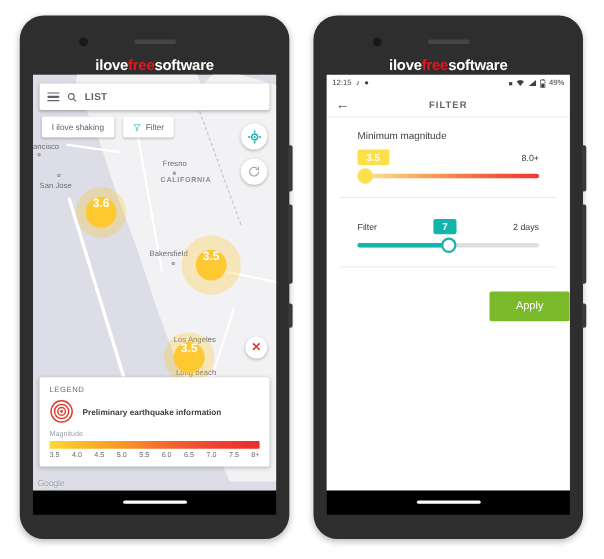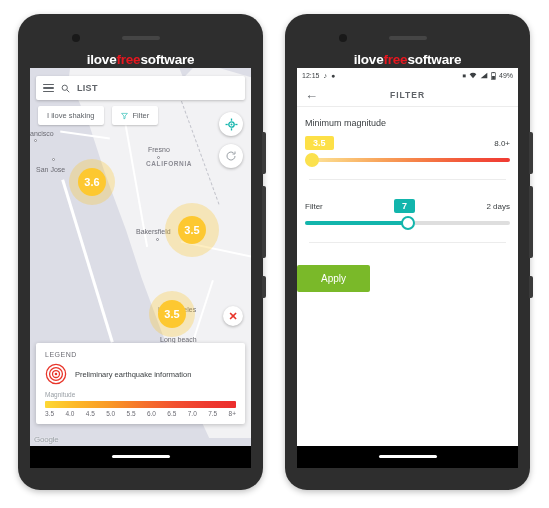--- a/index.html
+++ b/index.html
@@ -91,22 +91,22 @@
     position: absolute; width: 3px; height: 3px; border-radius: 50%;
     border: 1px solid #8a8a92; background: #fff;
   }
   .statelbl {
     position: absolute; font-size: 6.5px; color: #8d8d95;
     letter-spacing: .6px; font-weight: bold;
   }
 
   .quake {
     position: absolute; border-radius: 50%;
-    display: flex; align-items: center; justify-content: center;
-    color: #fff; font-weight: bold;
+    display: flex; justify-content: center;
+    color: #fff; font-weight: bold; margin-top: 11px;
   }
   .quake .halo {
     position: absolute; inset: -9px; border-radius: 50%;
     background: rgba(253,200,48,.30);
   }
   .quake .core {
     position: absolute; inset: 0; border-radius: 50%;
     background: #fdc830;
   }
   .quake span { position: relative; z-index: 2; }
@@ -147,21 +147,21 @@
     font-size: 11px; color: #e8352a; font-weight: bold; line-height: 1;
   }
 
   .legend {
     position: absolute; left: 6px; right: 6px; bottom: 22px;
     background: #fff; border-radius: 2px; padding: 8px 9px 7px;
     box-shadow: 0 1px 4px rgba(0,0,0,.22);
   }
   .legend .lt { font-size: 7px; color: #6b6b73; letter-spacing: .5px; }
   .legend .row { display: flex; align-items: center; gap: 8px; margin-top: 5px; }
-  .legend .row .txt { font-size: 7.5px; color: #3c4043; }
+  .legend .row .txt { font-size: 7.5px; color: #3c4043; font-weight: bold; }
   .legend .mg { font-size: 6.5px; color: #9aa0a6; margin-top: 6px; }
   .gradbar {
     height: 7px; margin-top: 3px; border-radius: 1px;
     background: linear-gradient(90deg,#fdd835 0%,#fdb827 16%,#f99826 34%,
                  #f5702c 52%,#f25130 68%,#ee3b2f 84%,#ec2d2d 100%);
   }
   .ticks { display: flex; justify-content: space-between; margin-top: 2px; }
   .ticks span { font-size: 6.5px; color: #6b6b73; }
 
   .gwm {
@@ -182,21 +182,21 @@
   .apphdr {
     height: 24px; display: flex; align-items: center; padding: 0 8px;
     border-bottom: 1px solid #ececec; position: relative;
   }
   .apphdr .back { font-size: 13px; color: #5f6368; line-height: 1; }
   .apphdr .ttl {
     position: absolute; left: 0; right: 0; text-align: center;
     font-size: 8.5px; color: #5f6368; letter-spacing: 1px; font-weight: 600;
   }
 
-  .sect { padding: 11px 8px 0; }
+  .sect { padding: 11px 28px 0; }
   .sect .lbl { font-size: 9px; color: #3c4043; }
   .badge {
     display: inline-block; color: #fff; font-size: 9px; font-weight: bold;
     padding: 2px 8px; border-radius: 2px;
   }
   .badge.mag { background: #fde047; color: #fff; }
   .badge.day { background: #12b5ac; }
 
   .rowline { display: flex; align-items: center; justify-content: space-between; }
   .endlbl { font-size: 8px; color: #3c4043; }
@@ -212,21 +212,21 @@
   .rail.grey { background: #dedede; }
   .rail.fill { background: #12b5ac; }
   .thumb {
     position: absolute; top: 0; width: 14px; height: 14px; border-radius: 50%;
   }
   .thumb.yellow { background: #fbe14e; left: 0; }
   .thumb.teal { background: #fff; border: 2px solid #12b5ac; }
 
   .divider { height: 1px; background: #ececec; margin: 12px 12px 0; }
 
-  .applywrap { text-align: left; margin-top: 22px; }
+  .applywrap { text-align: right; margin-top: 22px; }
   .applybtn {
     display: inline-block; background: #7ab929; color: #fff;
     font-size: 10px; padding: 8px 24px; border-radius: 2px;
   }
 </style>
 </head>
 <body>
 
 <div class="stage">
 

